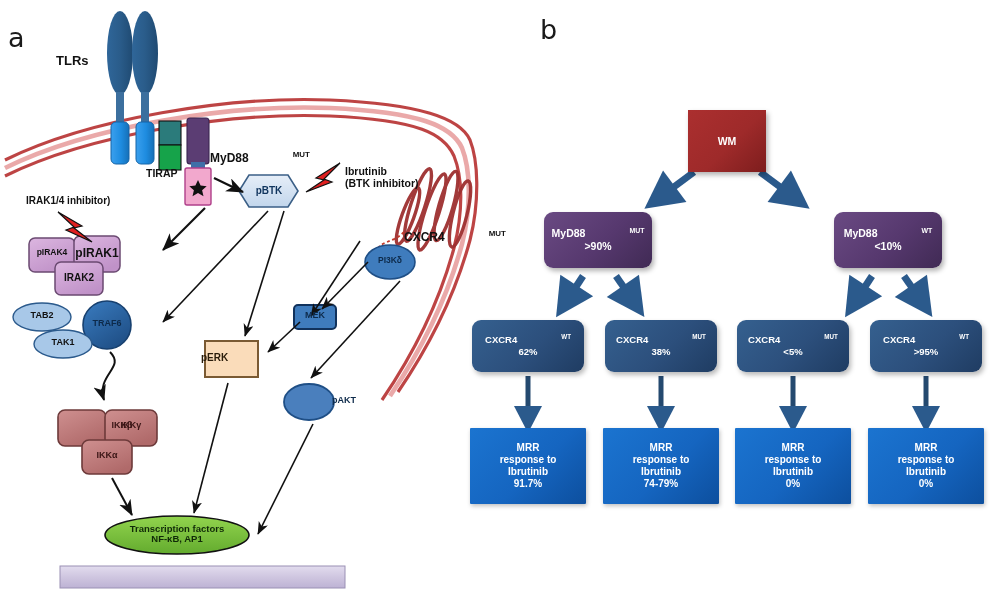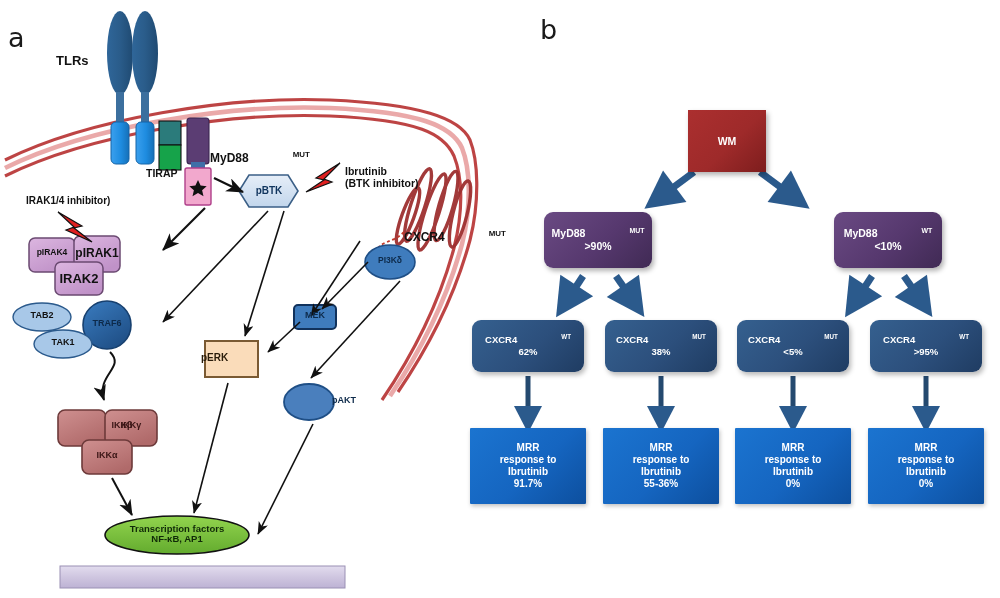--- a/index.html
+++ b/index.html
@@ -158,21 +158,21 @@
   <div class="lab" style="left:56px;top:54px;font-size:13px;">TLRs</div>
   <div class="lab" style="left:146px;top:168px;font-size:10.5px;">TIRAP</div>
   <div class="lab" style="left:210px;top:152px;font-size:12px;"><span>MyD88</span><sup>MUT</sup></div>
   <div class="lab" style="left:26px;top:195px;font-size:10px;">IRAK1/4 inhibitor)</div>
   <div class="lab" style="left:345px;top:166px;font-size:10.5px;"><span>Ibrutinib</span><br><span>(BTK inhibitor)</span></div>
   <div class="lab" style="left:404px;top:231px;font-size:12px;"><span>CXCR4</span><sup>MUT</sup></div>
 
   <div class="nodetext" style="left:239px;top:185px;width:60px;font-size:10px;font-weight:bold;color:#11355e;">pBTK</div>
   <div class="nodetext" style="left:29px;top:248px;width:46px;font-size:8.5px;font-weight:bold;color:#111;">pIRAK4</div>
   <div class="nodetext" style="left:74px;top:247px;width:46px;font-size:12px;font-weight:bold;color:#111;">pIRAK1</div>
-  <div class="nodetext" style="left:55px;top:272px;width:48px;font-size:13px;font-weight:bold;color:#111;">IRAK2</div>
+  <div class="nodetext" style="left:55px;top:272px;width:48px;font-size:10px;font-weight:bold;color:#111;">IRAK2</div>
   <div class="nodetext" style="left:13px;top:311px;width:58px;font-size:9px;font-weight:bold;color:#111;">TAB2</div>
   <div class="nodetext" style="left:34px;top:338px;width:58px;font-size:9px;font-weight:bold;color:#111;">TAK1</div>
   <div class="nodetext" style="left:82px;top:319px;width:50px;font-size:9px;font-weight:bold;color:#0d2a4a;">TRAF6</div>
   <div class="nodetext" style="left:58px;top:421px;width:40px;font-size:9px;font-weight:bold;color:#3a1515;padding-left:44px;">IKKβ</div>
   <div class="nodetext" style="left:105px;top:421px;width:52px;font-size:9px;font-weight:bold;color:#3a1515;">IKKγ</div>
   <div class="nodetext" style="left:82px;top:451px;width:50px;font-size:9px;font-weight:bold;color:#3a1515;">IKKα</div>
   <div class="nodetext" style="left:365px;top:256px;width:50px;font-size:8.5px;font-weight:bold;color:#0d2a4a;">PI3Kδ</div>
   <div class="nodetext" style="left:294px;top:311px;width:42px;font-size:9px;font-weight:bold;color:#0d2a4a;">MEK</div>
   <div class="nodetext" style="left:188px;top:352px;width:53px;font-size:10px;font-weight:bold;color:#2a1c0a;">pERK</div>
   <div class="nodetext" style="left:284px;top:396px;width:50px;font-size:9px;font-weight:bold;color:#0d2a4a;padding-left:35px;">pAKT</div>
@@ -273,21 +273,21 @@
     </div>
   </div>
 
   <div class="bnode" style="left:603px;top:428px;width:116px;height:76px;border-radius:1px;font-size:10px;
        background:linear-gradient(135deg,#1b74d0 0%,#1565c0 55%,#0d4f9e 100%);
        box-shadow:1px 2px 4px rgba(0,0,0,0.25);">
     <div>
       <span>MRR</span><br>
       <span>response to</span><br>
       <span>Ibrutinib</span><br>
-      <span>55-36%</span>
+      <span>74-79%</span>
     </div>
   </div>
 
   <div class="bnode" style="left:735px;top:428px;width:116px;height:76px;border-radius:1px;font-size:10px;
        background:linear-gradient(135deg,#1b74d0 0%,#1565c0 55%,#0d4f9e 100%);
        box-shadow:1px 2px 4px rgba(0,0,0,0.25);">
     <div>
       <span>MRR</span><br>
       <span>response to</span><br>
       <span>Ibrutinib</span><br>

